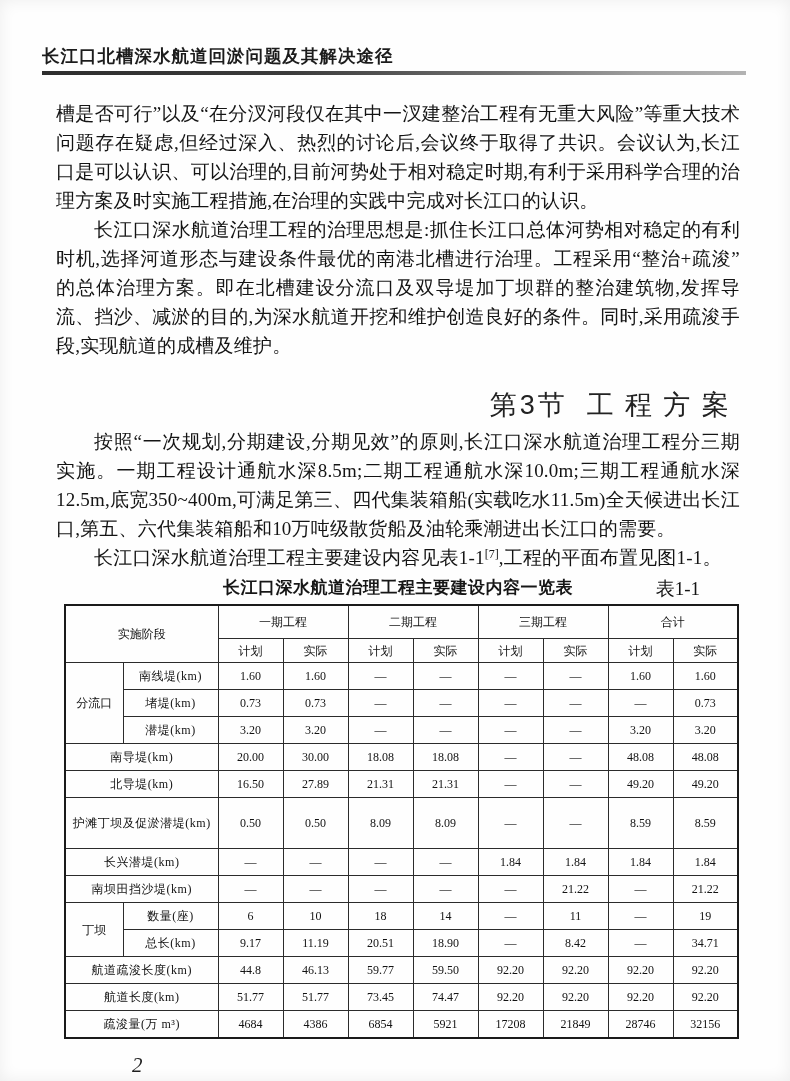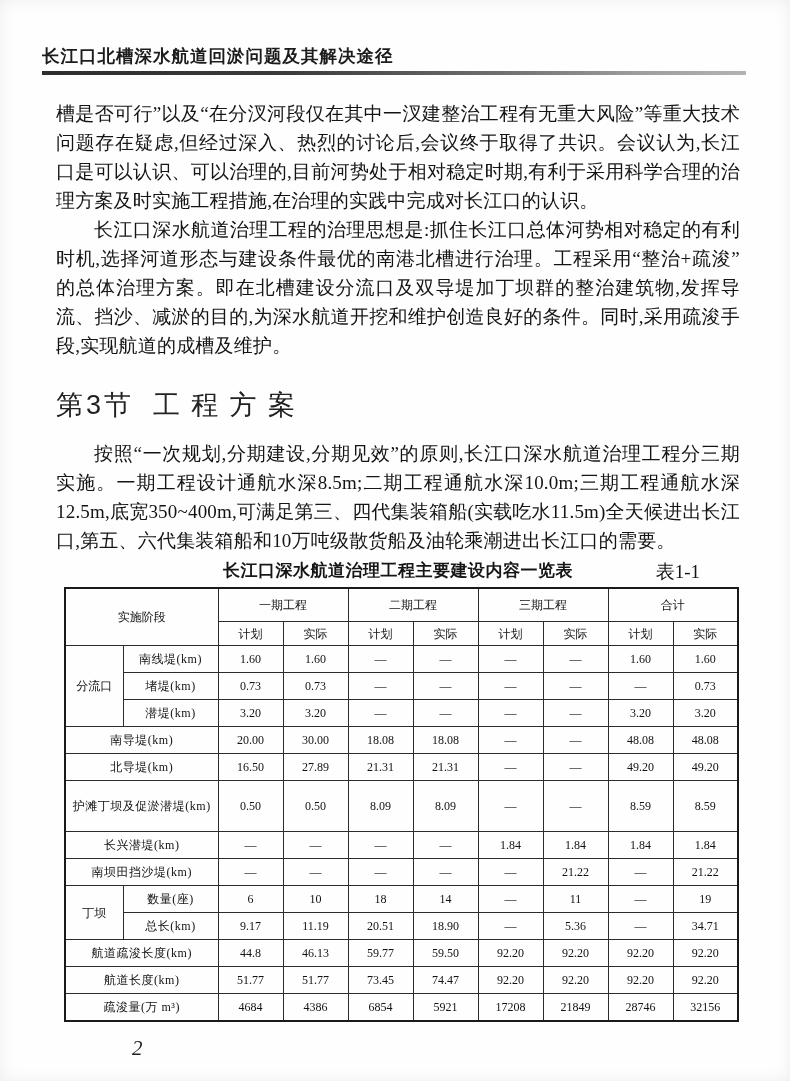--- a/index.html
+++ b/index.html
@@ -27,21 +27,21 @@
   
   .content{margin:24px 50px 0 56px;}
   .para{
     margin:0;font-size:19px;line-height:29px;
     text-align:justify;letter-spacing:.2px;
   }
   .para.indent{text-indent:2em;}
   sup.ref{font-size:12px;line-height:0;vertical-align:6px;letter-spacing:0;}
   
   .section-heading{
-    margin:27px 0 16px;text-align:left;
+    margin:27px 0 4px;text-align:right;
     font-family:"Liberation Sans","DejaVu Sans",sans-serif;
     font-weight:400;font-size:27px;line-height:36px;color:#222;
   }
   .section-heading .st-num{letter-spacing:3px;margin-right:.7em;}
   .section-heading .st-title{letter-spacing:.42em;}
   
   .caption-row{position:relative;margin-top:4px;height:24px;text-align:center;}
   .caption{
     font-family:"Liberation Sans","DejaVu Sans",sans-serif;
     font-weight:bold;font-size:17px;letter-spacing:.5px;line-height:24px;color:#161616;
@@ -83,20 +83,21 @@
   </header>
 
   <main class="content">
 
     <p class="para">槽是否可行”以及“在分汊河段仅在其中一汊建整治工程有无重大风险”等重大技术问题存在疑虑,但经过深入、热烈的讨论后,会议终于取得了共识。会议认为,长江口是可以认识、可以治理的,目前河势处于相对稳定时期,有利于采用科学合理的治理方案及时实施工程措施,在治理的实践中完成对长江口的认识。</p>
     <p class="para indent">长江口深水航道治理工程的治理思想是:抓住长江口总体河势相对稳定的有利时机,选择河道形态与建设条件最优的南港北槽进行治理。工程采用“整治+疏浚”的总体治理方案。即在北槽建设分流口及双导堤加丁坝群的整治建筑物,发挥导流、挡沙、减淤的目的,为深水航道开挖和维护创造良好的条件。同时,采用疏浚手段,实现航道的成槽及维护。</p>
 
     <h2 class="section-heading"><span class="st-num">第3节</span><span class="st-title">工程方案</span></h2>
 
     <p class="para indent">按照“一次规划,分期建设,分期见效”的原则,长江口深水航道治理工程分三期实施。一期工程设计通航水深8.5m;二期工程通航水深10.0m;三期工程通航水深12.5m,底宽350~400m,可满足第三、四代集装箱船(实载吃水11.5m)全天候进出长江口,第五、六代集装箱船和10万吨级散货船及油轮乘潮进出长江口的需要。</p>
+    <p class="para indent"><span>长江口深水航道治理工程主要建设内容见表1-1</span><sup class="ref">[7]</sup><span>,工程的平面布置见图1-1。</span></p>
 
     <div class="caption-row">
       <span class="caption">长江口深水航道治理工程主要建设内容一览表</span>
       <span class="table-label">表1-1</span>
     </div>
 
     <table class="build">
       <colgroup>
         <col style="width:58px">
           <col style="width:95px">
@@ -229,21 +230,21 @@
           <td>—</td>
           <td>19</td>
         </tr>
         <tr>
           <td class="lbl">总长(km)</td>
           <td>9.17</td>
           <td>11.19</td>
           <td>20.51</td>
           <td>18.90</td>
           <td>—</td>
-          <td>5.36</td>
+          <td>8.42</td>
           <td>—</td>
           <td>34.71</td>
         </tr>
         <tr>
           <td class="lbl" colspan="2">航道疏浚长度(km)</td>
           <td>44.8</td>
           <td>46.13</td>
           <td>59.77</td>
           <td>59.50</td>
           <td>92.20</td>

